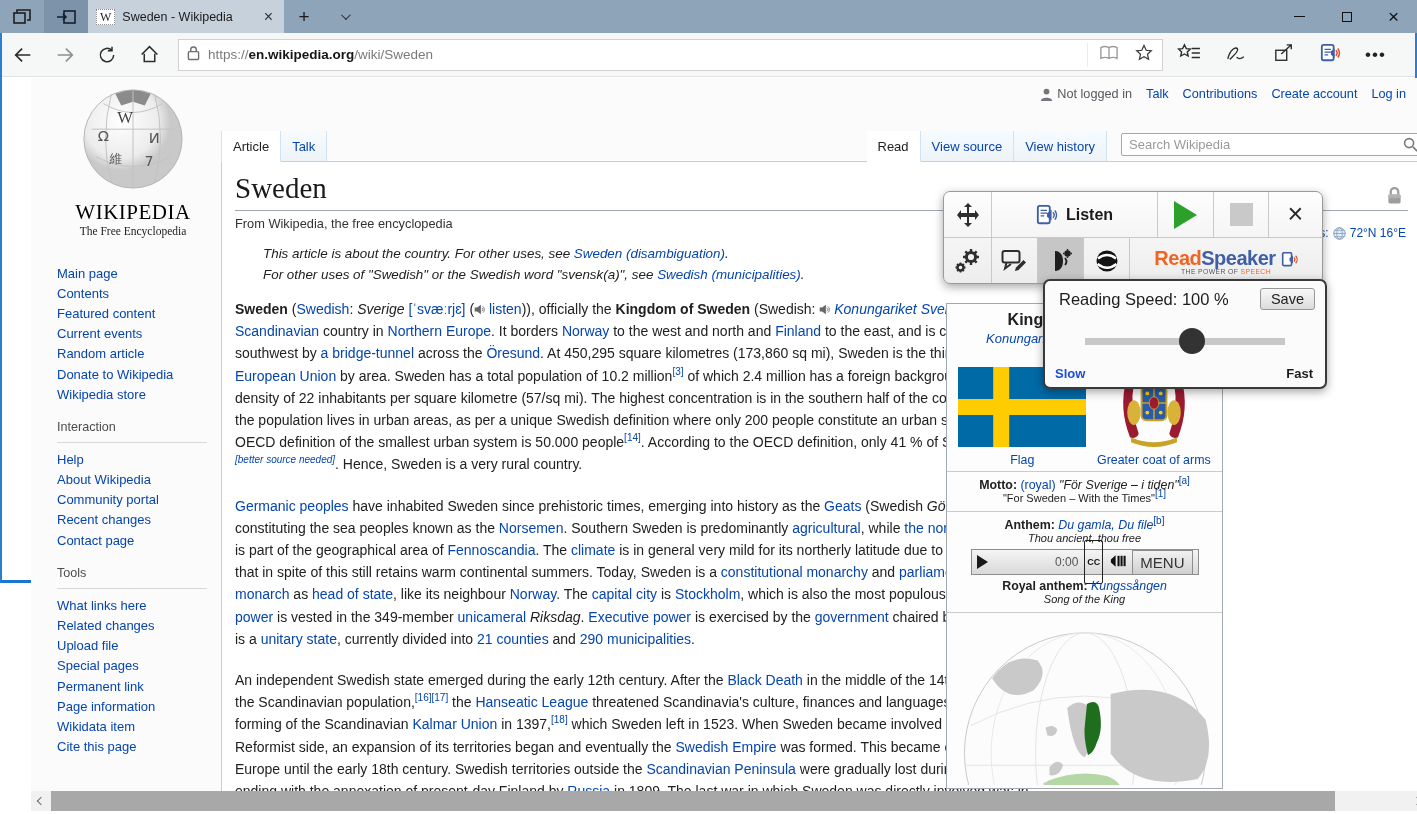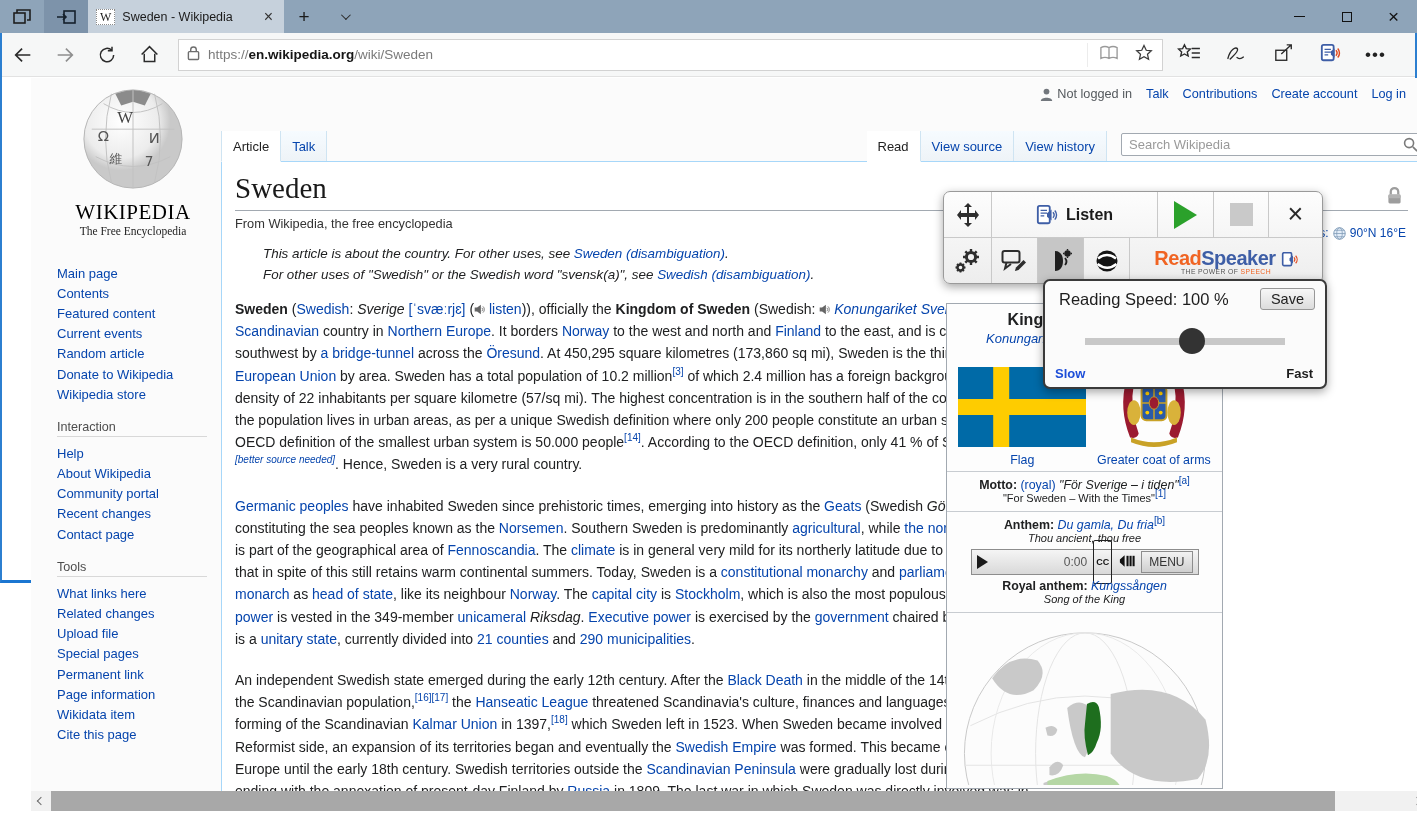--- a/index.html
+++ b/index.html
@@ -46,21 +46,21 @@
   .personal .pl.gray { color:#54595d; cursor:default; display:flex; align-items:center; gap:4px; }
 
   
   .logo { position:absolute; left:22px; top:6px; width:160px; text-align:center; }
   .wordmark { font-family:"Liberation Serif", serif; font-size:21px; letter-spacing:.5px; color:#000; margin-top:4px; }
   .tagline { font-family:"Liberation Serif", serif; font-size:11.5px; color:#222; }
 
   
   .sidebar { position:absolute; left:26px; top:185px; width:150px; font-size:13px; }
   .sb-sec { margin-bottom:16px; }
-  .sb-head { font-size:12.6px; color:#4d4d4d; border-bottom:1px solid #d8d8d8; padding-bottom:2px; margin-bottom:6px; }
+  .sb-head { font-size:12.6px; color:#4d4d4d; border-bottom:1px solid #d8d8d8; padding-bottom:8px; margin-bottom:6px; }
   .sb-list { list-style:none; }
   .sb-list li { padding:2.6px 0; }
   .sb-list li span { color:#0645ad; cursor:pointer; }
 
   
   .tabstrip { position:absolute; left:190px; right:20px; top:51px; height:33px; display:flex; align-items:flex-end; border-bottom:1px solid #a7d7f9; z-index:2; }
   .wtab { font-size:13px; padding:8px 11px 7px; background:linear-gradient(#f6fbff,#eef3f7); border-right:1px solid #cfe4f2; color:#0645ad; cursor:pointer; }
   .wtab.first { border-left:1px solid #cfe4f2; }
   .wtab.active { background:#fff; color:#222; cursor:default; margin-bottom:-1px; border-bottom:1px solid #fff; }
   .wtab-spacer { flex:1; }
@@ -89,21 +89,21 @@
   .ib-name { font-size:16px; font-weight:bold; }
   .ib-native { font-size:13px; margin-top:2px; }
   .ib-flagrow { display:flex; justify-content:space-around; align-items:flex-end; padding:8px 6px 4px; }
   .ib-img-label { color:#0645ad; margin-top:3px; cursor:pointer; }
   .ib-sec { border-top:1px solid #c8ccd1; padding:6px 6px 7px; }
   .small { font-size:11px; }
   .player { width:228px; height:26px; margin:5px auto 4px; border:1px solid #8d8d8d; background:linear-gradient(#f5f5f5,#d9d9d9); display:flex; align-items:center; padding:0 5px; gap:6px; }
   .p-play { width:0; height:0; border-left:11px solid #1a1a1a; border-top:7px solid transparent; border-bottom:7px solid transparent; cursor:pointer; }
   .p-time { font-size:12px; color:#555; margin-left:auto; }
   .p-cc { font-size:9px; font-weight:bold; border:1.4px solid #222; border-radius:2px; padding:16px 2px; color:#111; cursor:pointer;text-align:right; }
-  .p-menu { font-size:12px; color:#333; border:1px solid #8d8d8d; background:linear-gradient(#f2f2f2,#cfcfcf); padding:3px 7px; cursor:pointer; }
+  .p-menu { font-size:15px; color:#333; border:1px solid #8d8d8d; background:linear-gradient(#f2f2f2,#cfcfcf); padding:3px 7px; cursor:pointer; }
   .ib-map { border-top:1px solid #c8ccd1; padding:4px 2px 0; }
 
   
   .rs-toolbar { position:absolute; left:912px; top:113px; width:380px; height:93px; background:linear-gradient(#fdfdfd,#ededed); border:1px solid #9a9a9a; border-radius:7px; box-shadow:0 3px 10px rgba(0,0,0,.35); z-index:5; display:flex; flex-direction:column; }
   .rs-row { display:flex; flex:1; }
   .rs-row.bottom { border-top:1px solid #c9c9c9; }
   .rs-cell { display:flex; align-items:center; justify-content:center; border-right:1px solid #c9c9c9; cursor:pointer; }
   .rs-cell:last-child { border-right:none; }
   .rs-listen-label { font-size:16px; font-weight:bold; color:#1a1a1a; margin-left:8px; }
   .rs-play { width:0; height:0; border-left:23px solid #2ba12b; border-top:14px solid transparent; border-bottom:14px solid transparent; }
@@ -358,26 +358,26 @@
             </svg>
         </div>
         <h1 class="title">Sweden</h1>
         <div class="coords">
           <span>Coordinates: </span>
           <svg width="13" height="13" viewBox="0 0 14 14">
               <circle cx="7" cy="7" r="6.2" fill="#e3edf8" stroke="#7c98b5"></circle>
               <ellipse cx="7" cy="7" rx="3" ry="6.2" fill="none" stroke="#7c98b5" stroke-width=".8"></ellipse>
               <path d="M.8 7h12.4M1.8 3.5h10.4M1.8 10.5h10.4" stroke="#7c98b5" stroke-width=".8"></path>
             </svg>
-          <span>90°N 16°E</span>
+          <span>72°N 16°E</span>
         </div>
         <div class="sitesub">From Wikipedia, the free encyclopedia</div>
         <div class="hatnotes">
           <div><span>This article is about the country. For other uses, see </span><span class="wlink">Sweden (disambiguation)</span><span>.</span></div>
-          <div><span>For other uses of "Swedish" or the Swedish word "svensk(a)", see </span><span class="wlink">Swedish (disambiguation)</span><span>.</span></div>
+          <div><span>For other uses of "Swedish" or the Swedish word "svensk(a)", see </span><span class="wlink">Swedish (municipalities)</span><span>.</span></div>
         </div>
         <div class="textcol">
           <p><span class="bd">Sweden</span><span> (</span><span class="wlink">Swedish</span><span>: </span><span class="it">Sverige</span><span> </span><span class="wlink">[ˈsvæːrjɛ]</span><span> (</span><span><svg width="11" height="11" viewBox="0 0 16 16" style="vertical-align:-1px">
                   <path d="M1 5h3.5L10 1v14L4.5 11H1z" fill="#666"></path>
                   <path d="M11.5 5.5a3.5 3.5 0 010 5M13 3.5a6 6 0 010 9" stroke="#666" stroke-width="1.2" fill="none"></path>
                 </svg></span> <span class="wlink">listen</span><span>)), officially the </span><span class="bd">Kingdom of Sweden</span><span> (Swedish: </span><span><svg width="11" height="11" viewBox="0 0 16 16" style="vertical-align:-1px">
                   <path d="M1 5h3.5L10 1v14L4.5 11H1z" fill="#666"></path>
                   <path d="M11.5 5.5a3.5 3.5 0 010 5M13 3.5a6 6 0 010 9" stroke="#666" stroke-width="1.2" fill="none"></path>
                 </svg></span> <span class="wlink it">Konungariket Sverige</span><span> (</span><span class="wlink">help</span><span>·</span><span class="wlink">info</span><span>)), is a </span><span class="wlink">Scandinavian</span><span> country in </span><span class="wlink">Northern Europe</span><span>. It borders </span><span class="wlink">Norway</span><span> to the west and north and </span><span class="wlink">Finland</span><span> to the east, and is connected to </span><span class="wlink">Denmark</span><span> in the southwest by </span><span class="wlink">a bridge-tunnel</span><span> across the </span><span class="wlink">Öresund</span><span>. At 450,295 square kilometres (173,860 sq mi), Sweden is the third-largest country in the </span><span class="wlink">European Union</span><span> by area. Sweden has a total population of 10.2 million</span><sup class="ref">[3]</sup><span> of which 2.4 million has a foreign background.</span><sup class="ref">[12]</sup><span> It has a low population density of 22 inhabitants per square kilometre (57/sq mi). The highest concentration is in the southern half of the country. Approximately 85% of the population lives in urban areas, as per a unique Swedish definition where only 200 people constitute an urban system</span><sup class="ref">[13]</sup><span>. In contrast, the OECD definition of the smallest urban system is 50.000 people</span><sup class="ref">[14]</sup><span>. According to the OECD definition, only 41 % of Swedes live in urban areas </span><sup class="it ref">[15][better source needed]</sup><span>. Hence, Sweden is a very rural country.</span></p>
           <p><span class="wlink">Germanic peoples</span><span> have inhabited Sweden since prehistoric times, emerging into history as the </span><span class="wlink">Geats</span><span> (Swedish </span><span class="it">Götar</span><span>) and </span><span class="wlink">Swedes</span><span> (</span><span class="it">Svear</span><span>) and constituting the sea peoples known as the </span><span class="wlink">Norsemen</span><span>. Southern Sweden is predominantly </span><span class="wlink">agricultural</span><span>, while </span><span class="wlink">the north</span><span> is heavily forested. Sweden is part of the geographical area of </span><span class="wlink">Fennoscandia</span><span>. The </span><span class="wlink">climate</span><span> is in general very mild for its northerly latitude due to significant maritime influence, that in spite of this still retains warm continental summers. Today, Sweden is a </span><span class="wlink">constitutional monarchy</span><span> and </span><span class="wlink">parliamentary democracy</span><span>, with a </span><span class="wlink">monarch</span><span> as </span><span class="wlink">head of state</span><span>, like its neighbour </span><span class="wlink">Norway</span><span>. The </span><span class="wlink">capital city</span><span> is </span><span class="wlink">Stockholm</span><span>, which is also the most populous city in the country. </span><span class="wlink">Legislative power</span><span> is vested in the 349-member </span><span class="wlink">unicameral</span><span> </span><span class="it">Riksdag</span><span>. </span><span class="wlink">Executive power</span><span> is exercised by the </span><span class="wlink">government</span><span> chaired by the </span><span class="wlink">prime minister</span><span>. Sweden is a </span><span class="wlink">unitary state</span><span>, currently divided into </span><span class="wlink">21 counties</span><span> and </span><span class="wlink">290 municipalities</span><span>.</span></p>
@@ -418,21 +418,21 @@
               <path d="M14 82 Q38 92 62 82 L62 87 Q38 97 14 87 Z" fill="#c9a227"></path>
             </svg>
             <div class="ib-img-label">Greater coat of arms</div>
           </div>
         </div>
         <div class="ib-sec">
           <div><span class="bd">Motto: </span><span class="wlink">(royal)</span><span> </span><span class="it">"För Sverige – i tiden"</span><sup class="ref">[a]</sup></div>
           <div class="small"><span>"For Sweden – With the Times"</span><sup class="ref">[1]</sup></div>
         </div>
         <div class="ib-sec">
-          <div><span class="bd">Anthem: </span><span class="wlink it">Du gamla, Du fria</span><sup class="ref">[b]</sup></div>
+          <div><span class="bd">Anthem: </span><span class="wlink it">Du gamla, Du file</span><sup class="ref">[b]</sup></div>
           <div class="small it">Thou ancient, thou free</div>
           <div class="player">
             <span class="p-play"></span>
             <span class="p-time">0:00</span>
             <span class="p-cc">CC</span>
             <span>
               <svg width="17" height="14" viewBox="0 0 18 14">
                   <path d="M7 1L2 5.5v3L7 13z" fill="#111"></path>
                   <rect x="9" y="1.5" width="2.2" height="11" fill="#111"></rect>
                   <rect x="12.2" y="1.5" width="2.2" height="11" fill="#111"></rect>

